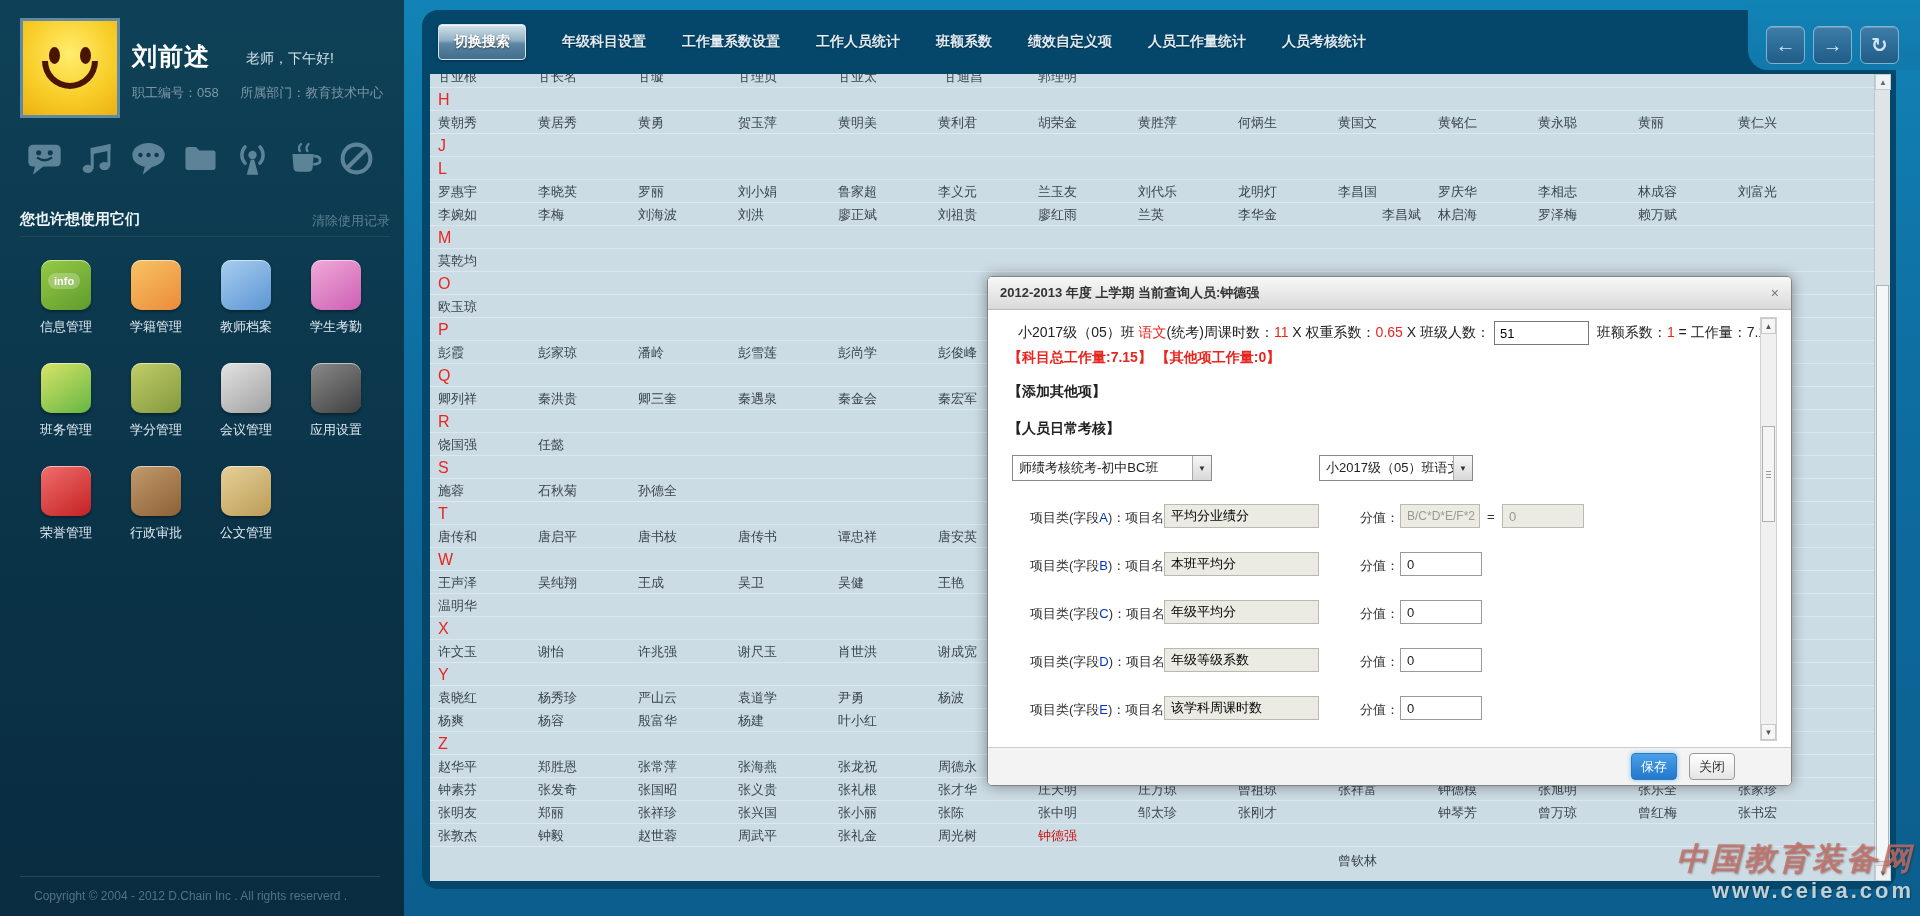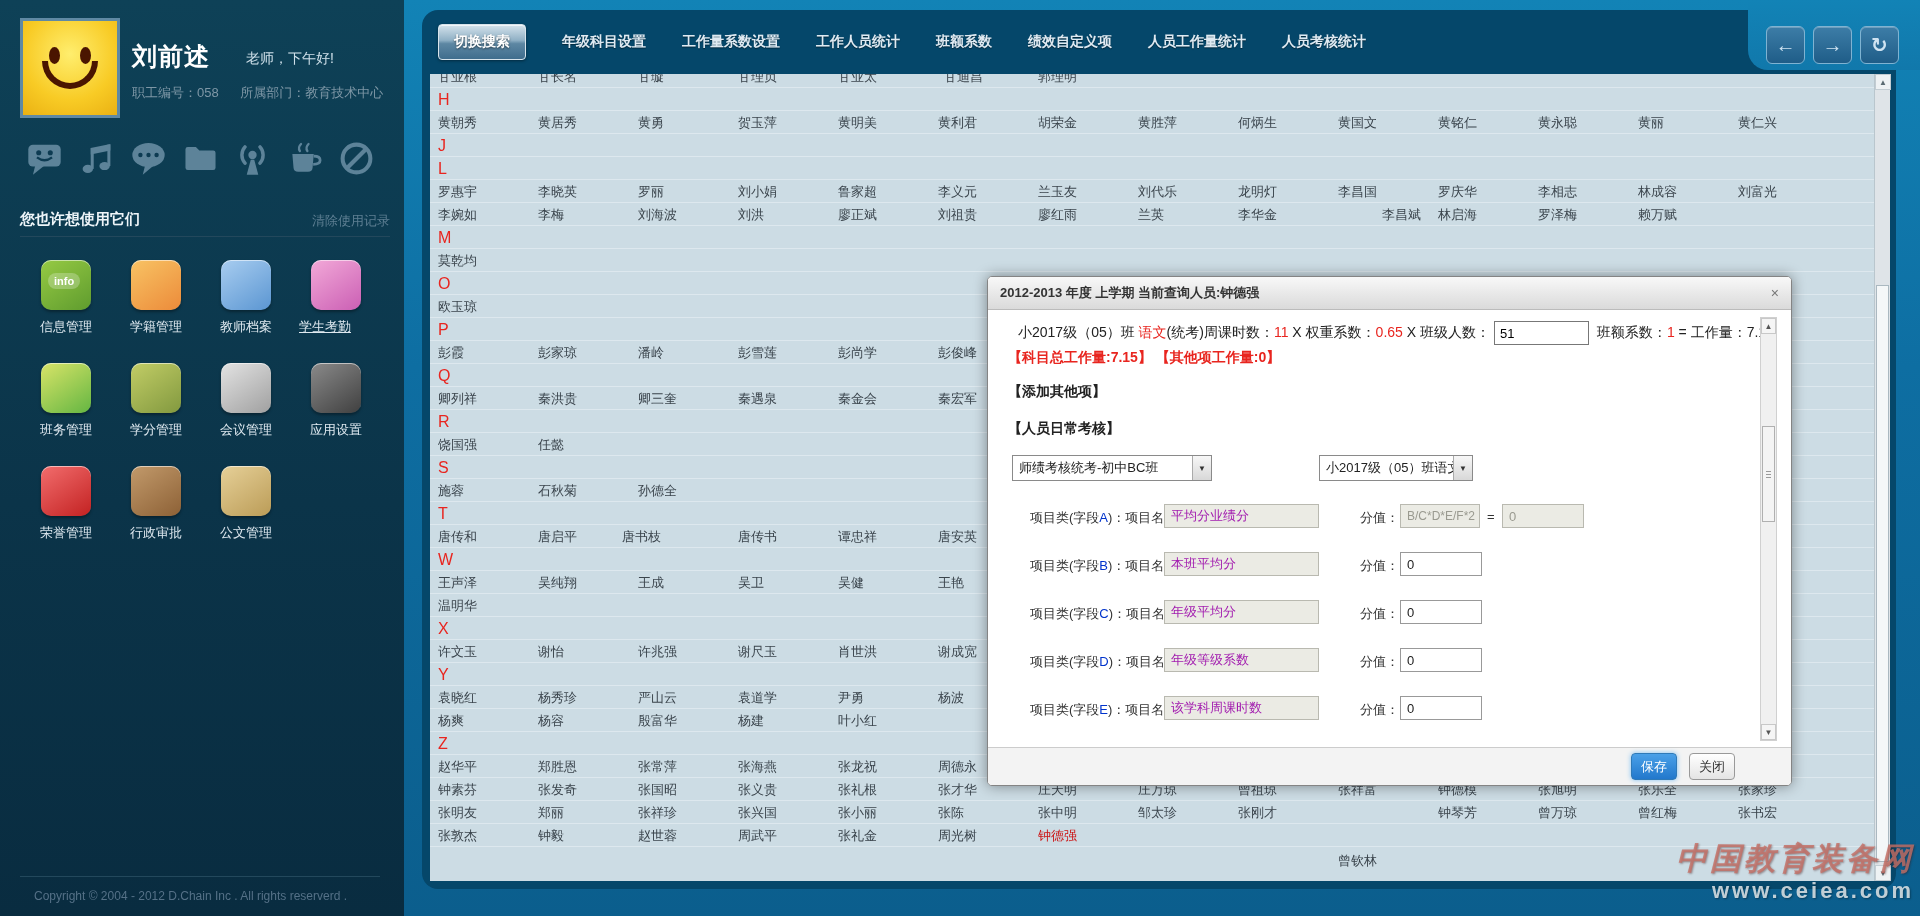--- a/index.html
+++ b/index.html
@@ -79,21 +79,21 @@
   .mdaily{position:absolute;left:20px;top:143px;font-size:14px;color:#222;font-weight:bold}
   .mselect{position:absolute;height:26px;border:1px solid #8a8a8a;background:#fff;box-sizing:border-box;cursor:pointer}
   .mselect .sval{font-size:13px;color:#222;line-height:24px;padding-left:6px;white-space:nowrap;overflow:hidden}
   .mselect .sbtn{position:absolute;right:0;top:0;bottom:0;width:18px;border-left:1px solid #aaa;
          background:linear-gradient(180deg,#f7f7f7,#d8d8d8);font-size:8px;color:#333;
          display:flex;align-items:center;justify-content:center}
   .mrow{position:absolute;left:0;height:26px;width:100%;font-size:13px;color:#333}
   .mrow .lbl{position:absolute;left:42px;top:5px}
   .mrow .lbl b{color:#0033cc;font-weight:normal}
   .mrow .proj{position:absolute;left:176px;top:0;width:155px;height:24px;border:1px solid #b9b9b0;
-         background:#ebebe4;color:#a21caf;font-size:13px;padding-left:6px;box-sizing:border-box}
+         background:#ebebe4;color:#000000;font-size:13px;padding-left:6px;box-sizing:border-box}
   .mrow .score{position:absolute;left:372px;top:5px}
   .mrow .fx{position:absolute;left:412px;top:0;width:80px;height:24px;border:1px solid #b9b9b0;
          background:#ebebe4;color:#9a9a90;font-size:12px;padding-left:6px;box-sizing:border-box}
   .mrow .eq{position:absolute;left:499px;top:5px}
   .mrow .val{position:absolute;left:412px;top:0;width:82px;height:24px;border:1px solid #999;
          background:#fff;color:#222;font-size:13px;padding-left:6px;box-sizing:border-box}
   .mrow .val.dis{left:514px;border:1px solid #b9b9b0;background:#ebebe4;color:#9a9a90}
   .mscroll{position:absolute;right:14px;top:40px;width:17px;height:424px;background:#f0f0f0;
          border:1px solid #d0d0d0;box-sizing:border-box}
   .mscroll .arr{position:absolute;left:0;width:15px;height:16px;font-size:8px;color:#555;background:#f5f5f5;
@@ -236,21 +236,21 @@
       <span class="tname" style="left: 8px;">施蓉</span>
       <span class="tname" style="left: 108px;">石秋菊</span>
       <span class="tname" style="left: 208px;">孙德全</span>
     </div>
     <div class="trow tletter">
       <span>T</span>
     </div>
     <div class="trow">
       <span class="tname" style="left: 8px;">唐传和</span>
       <span class="tname" style="left: 108px;">唐启平</span>
-      <span class="tname" style="left: 192px;">唐书枝</span>
+      <span class="tname" style="left: 208px;">唐书枝</span>
       <span class="tname" style="left: 308px;">唐传书</span>
       <span class="tname" style="left: 408px;">谭忠祥</span>
       <span class="tname" style="left: 508px;">唐安英</span>
     </div>
     <div class="trow tletter">
       <span>W</span>
     </div>
     <div class="trow">
       <span class="tname" style="left: 8px;">王声泽</span>
       <span class="tname" style="left: 108px;">吴纯翔</span>
@@ -458,21 +458,21 @@
   <div class="appgrid">
       <div class="apptile" style="left: 41px; top: 8px; background: linear-gradient(145deg, rgb(150, 202, 68), rgb(95, 156, 46));">
         <span class="badge">info</span>
       </div>
       <div class="applabel" style="left: 18px; top: 66px;">信息管理</div>
       <div class="apptile" style="left: 131px; top: 8px; background: linear-gradient(145deg, rgb(248, 195, 100), rgb(236, 139, 58));"></div>
       <div class="applabel" style="left: 108px; top: 66px;">学籍管理</div>
       <div class="apptile" style="left: 221px; top: 8px; background: linear-gradient(145deg, rgb(168, 205, 240), rgb(91, 150, 210));"></div>
       <div class="applabel" style="left: 198px; top: 66px;">教师档案</div>
       <div class="apptile" style="left: 311px; top: 8px; background: linear-gradient(145deg, rgb(242, 169, 216), rgb(203, 95, 180));"></div>
-      <div class="applabel" style="left: 277px; top: 66px; text-decoration: underline;">学生考勤</div>
+      <div class="applabel" style="left: 288px; top: 66px;">学生考勤</div>
       <div class="apptile" style="left: 41px; top: 111px; background: linear-gradient(145deg, rgb(217, 228, 104), rgb(100, 182, 66));"></div>
       <div class="applabel" style="left: 18px; top: 169px;">班务管理</div>
       <div class="apptile" style="left: 131px; top: 111px; background: linear-gradient(145deg, rgb(194, 205, 102), rgb(130, 153, 63));"></div>
       <div class="applabel" style="left: 108px; top: 169px;">学分管理</div>
       <div class="apptile" style="left: 221px; top: 111px; background: linear-gradient(145deg, rgb(227, 227, 227), rgb(160, 160, 160));"></div>
       <div class="applabel" style="left: 198px; top: 169px;">会议管理</div>
       <div class="apptile" style="left: 311px; top: 111px; background: linear-gradient(145deg, rgb(138, 138, 138), rgb(64, 64, 64));"></div>
       <div class="applabel" style="left: 288px; top: 169px;">应用设置</div>
       <div class="apptile" style="left: 41px; top: 214px; background: linear-gradient(145deg, rgb(242, 109, 109), rgb(195, 34, 34));"></div>
       <div class="applabel" style="left: 18px; top: 272px;">荣誉管理</div>

